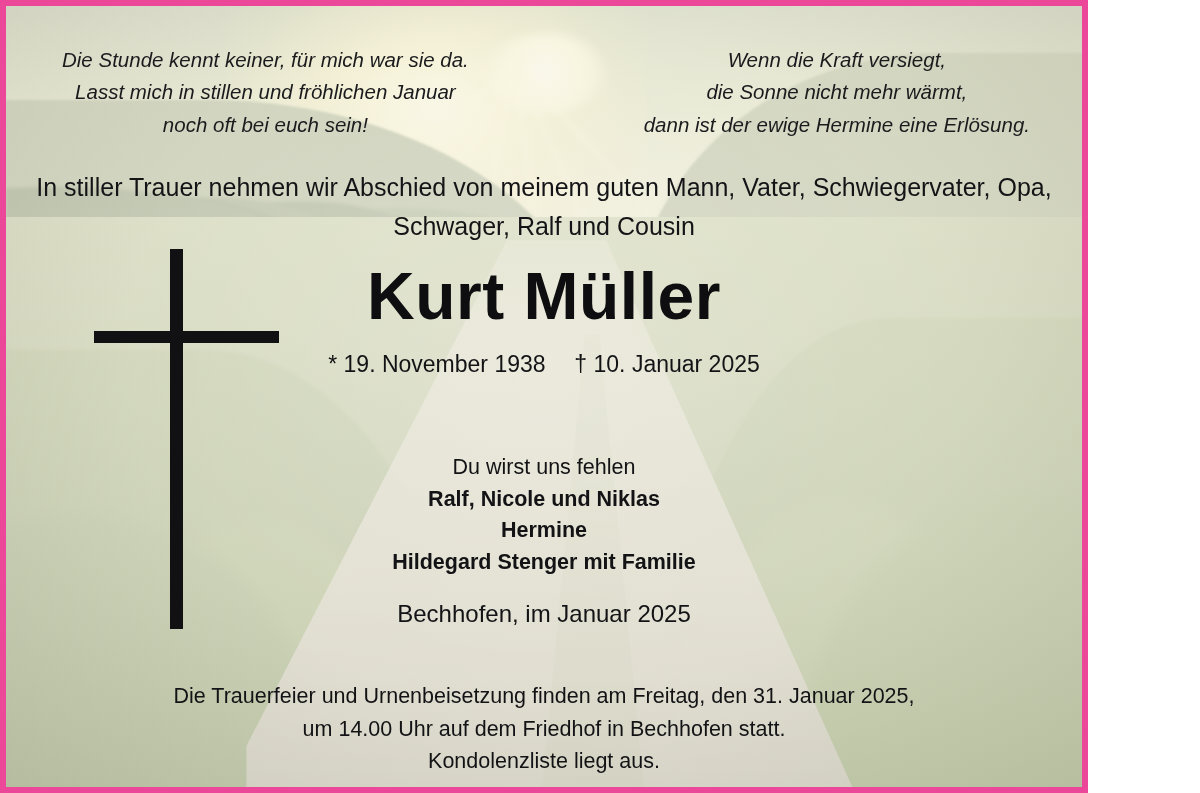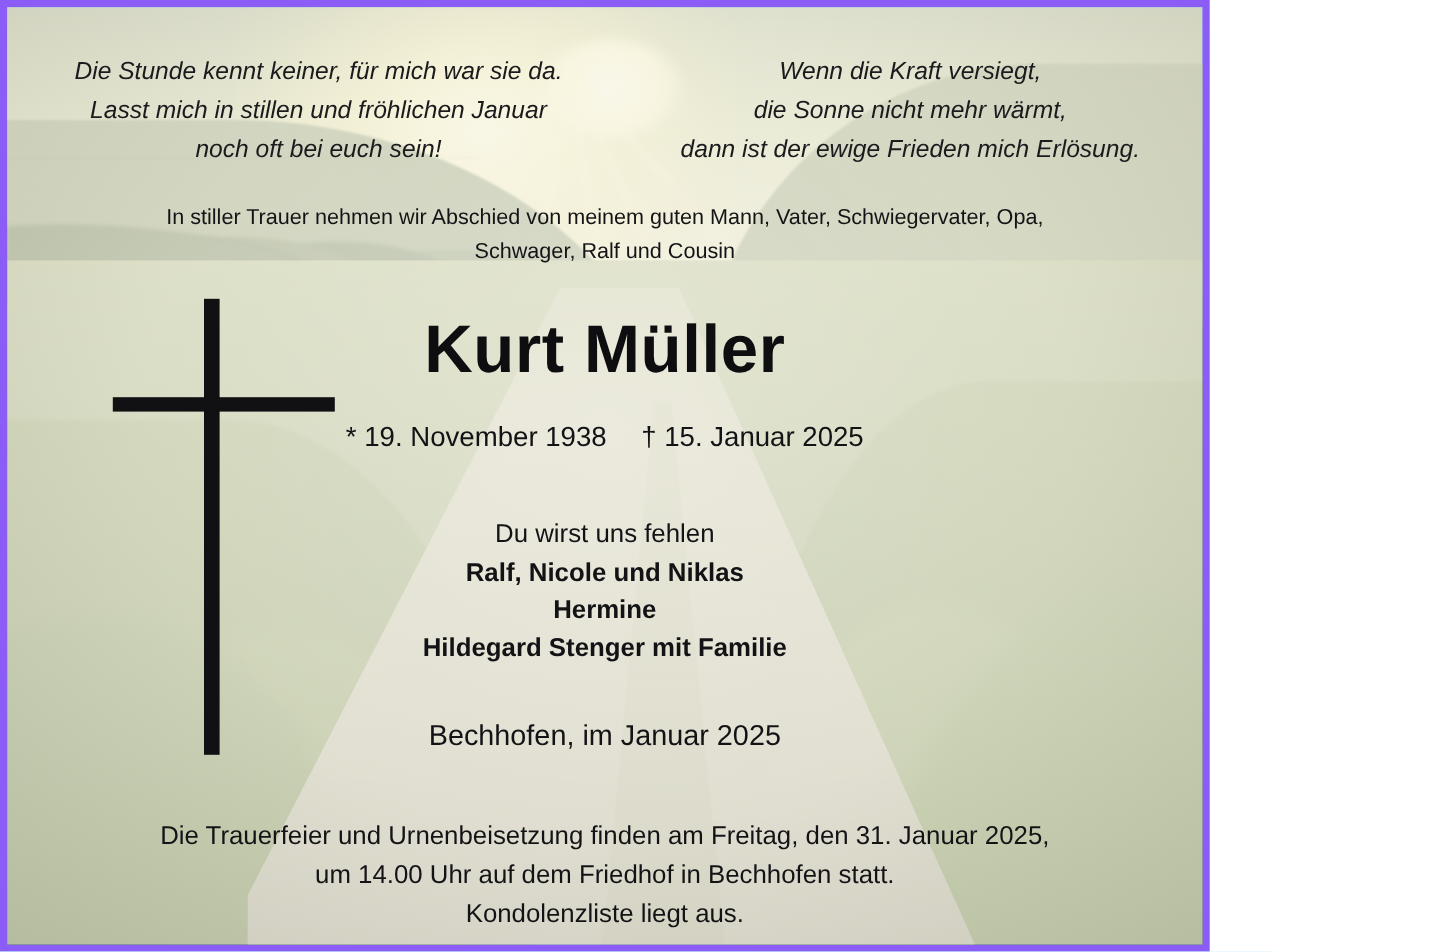--- a/index.html
+++ b/index.html
@@ -5,26 +5,26 @@
   html, body {
     margin: 0;
     padding: 0;
     background: #ffffff;
   }
   body {
     font-family: "Liberation Sans", sans-serif;
   }
   .card {
     position: relative;
-    width: 1008px;
+    width: 1088px;
     height: 793px;
     overflow: hidden;
     box-sizing: border-box;
-    border: 6px solid #8b5cf6;
-    background: #7dd3fc;
+    border: 6px solid #ec4899;
+    background: #c4b5fd;
   }
   
   .bg {
     position: absolute;
     inset: 0;
     overflow: hidden;
   }
   .sky {
     position: absolute;
     left: 0; top: 0; width: 100%; height: 34%;
@@ -171,47 +171,47 @@
   .verse-right {
     right: 52px;
     top: 38px;
     text-align: center;
   }
   .intro {
     position: absolute;
     left: 0; right: 0;
     top: 162px;
     text-align: center;
-    font-size: 18px;
+    font-size: 25px;
     line-height: 1.55;
     color: #141417;
   }
   .name {
     position: absolute;
     left: 0; right: 0;
     top: 252px;
     text-align: center;
-    font-size: 56px;
+    font-size: 66px;
     font-weight: bold;
     letter-spacing: 0.5px;
     color: #0e0e10;
   }
   .dates {
     position: absolute;
     left: 0; right: 0;
     top: 345px;
     text-align: center;
     font-size: 23px;
     color: #131316;
   }
   .dates .sep { display: inline-block; width: 16px; }
   .farewell {
     position: absolute;
     left: 0; right: 0;
-    top: 424px;
+    top: 446px;
     text-align: center;
     font-size: 21.5px;
     line-height: 1.47;
     color: #131316;
   }
   .farewell .bold { font-weight: bold; }
   .place {
     position: absolute;
     left: 0; right: 0;
     top: 594px;
@@ -283,39 +283,39 @@
 
     <div class="verse verse-left">
       <div>Die Stunde kennt keiner, für mich war sie da.</div>
       <div>Lasst mich in stillen und fröhlichen Januar</div>
       <div>noch oft bei euch sein!</div>
     </div>
 
     <div class="verse verse-right">
       <div>Wenn die Kraft versiegt,</div>
       <div>die Sonne nicht mehr wärmt,</div>
-      <div>dann ist der ewige Frieden mich Erlösung.</div>
+      <div>dann ist der ewige Hermine eine Erlösung.</div>
     </div>
 
     <div class="intro">
       <div>In stiller Trauer nehmen wir Abschied von meinem guten Mann, Vater, Schwiegervater, Opa,</div>
       <div>Schwager, Ralf und Cousin</div>
     </div>
 
     <div class="cross">
       <div class="v"></div>
       <div class="h"></div>
     </div>
 
     <div class="name">Kurt Müller</div>
 
     <div class="dates">
       <span>* 19. November 1938</span>
       <span class="sep"></span>
-      <span>† 15. Januar 2025</span>
+      <span>† 10. Januar 2025</span>
     </div>
 
     <div class="farewell">
       <div>Du wirst uns fehlen</div>
       <div class="bold">Ralf, Nicole und Niklas</div>
       <div class="bold">Hermine</div>
       <div class="bold">Hildegard Stenger mit Familie</div>
     </div>
 
     <div class="place">Bechhofen, im Januar 2025</div>

